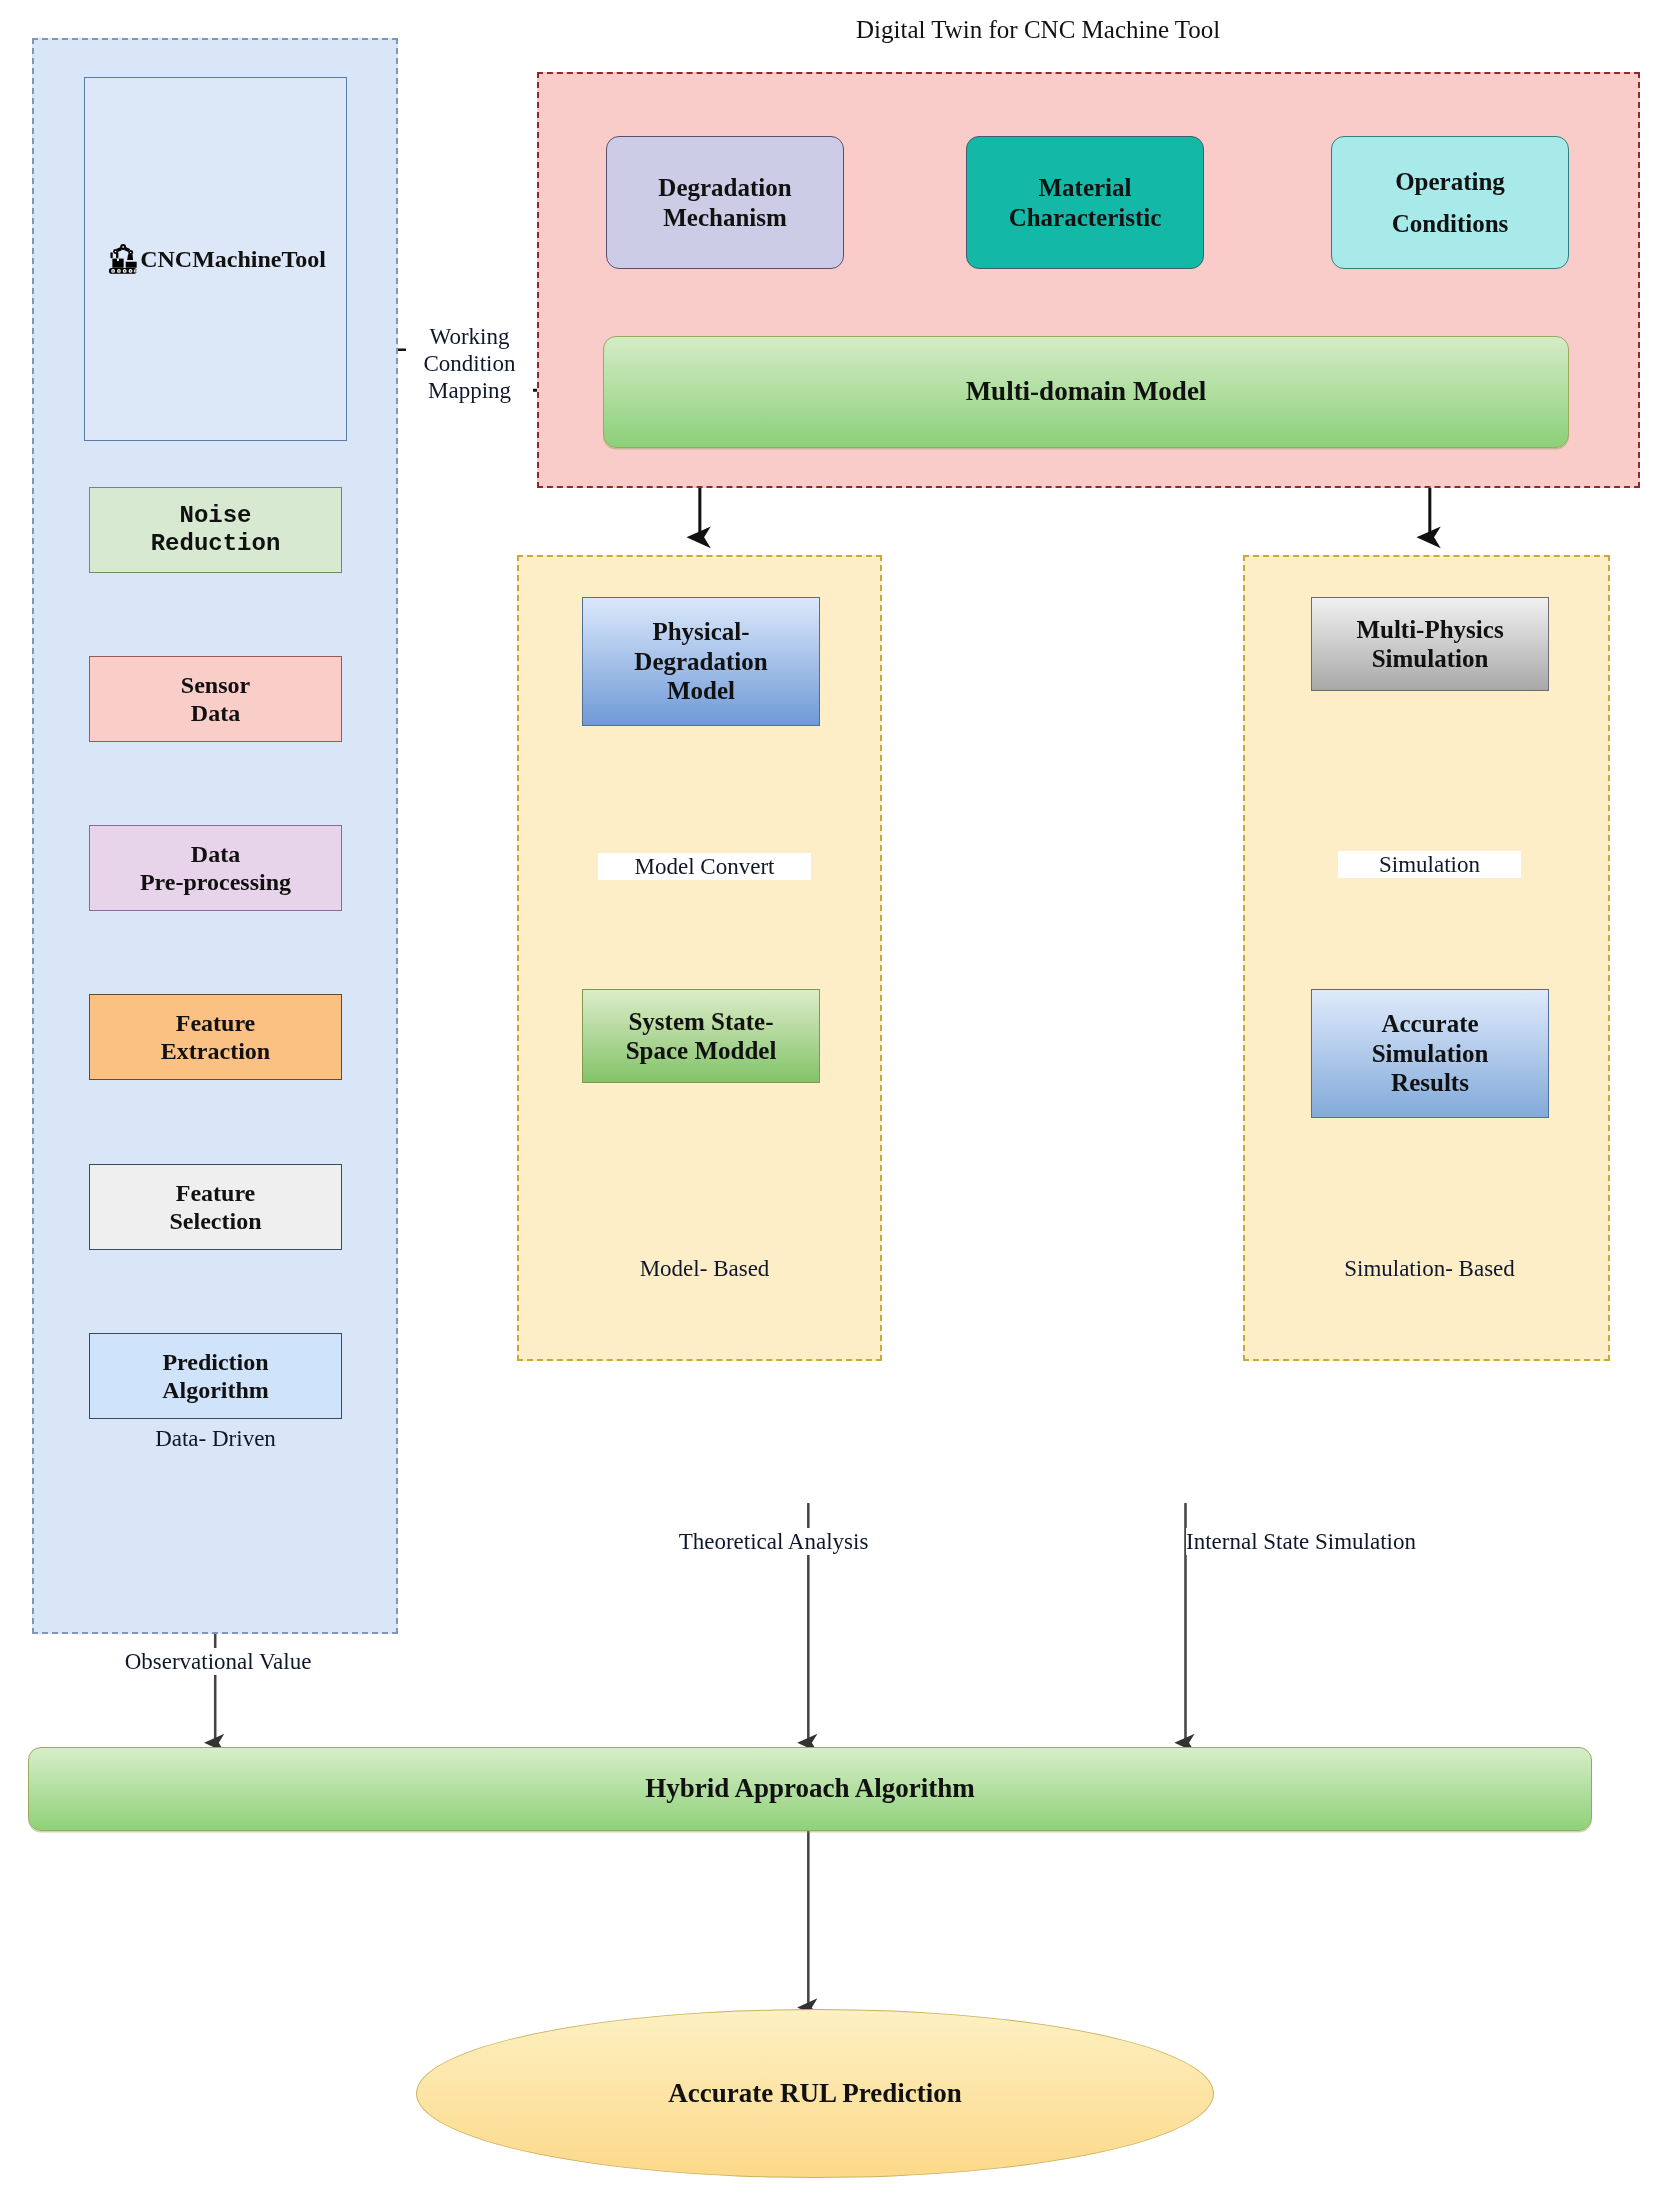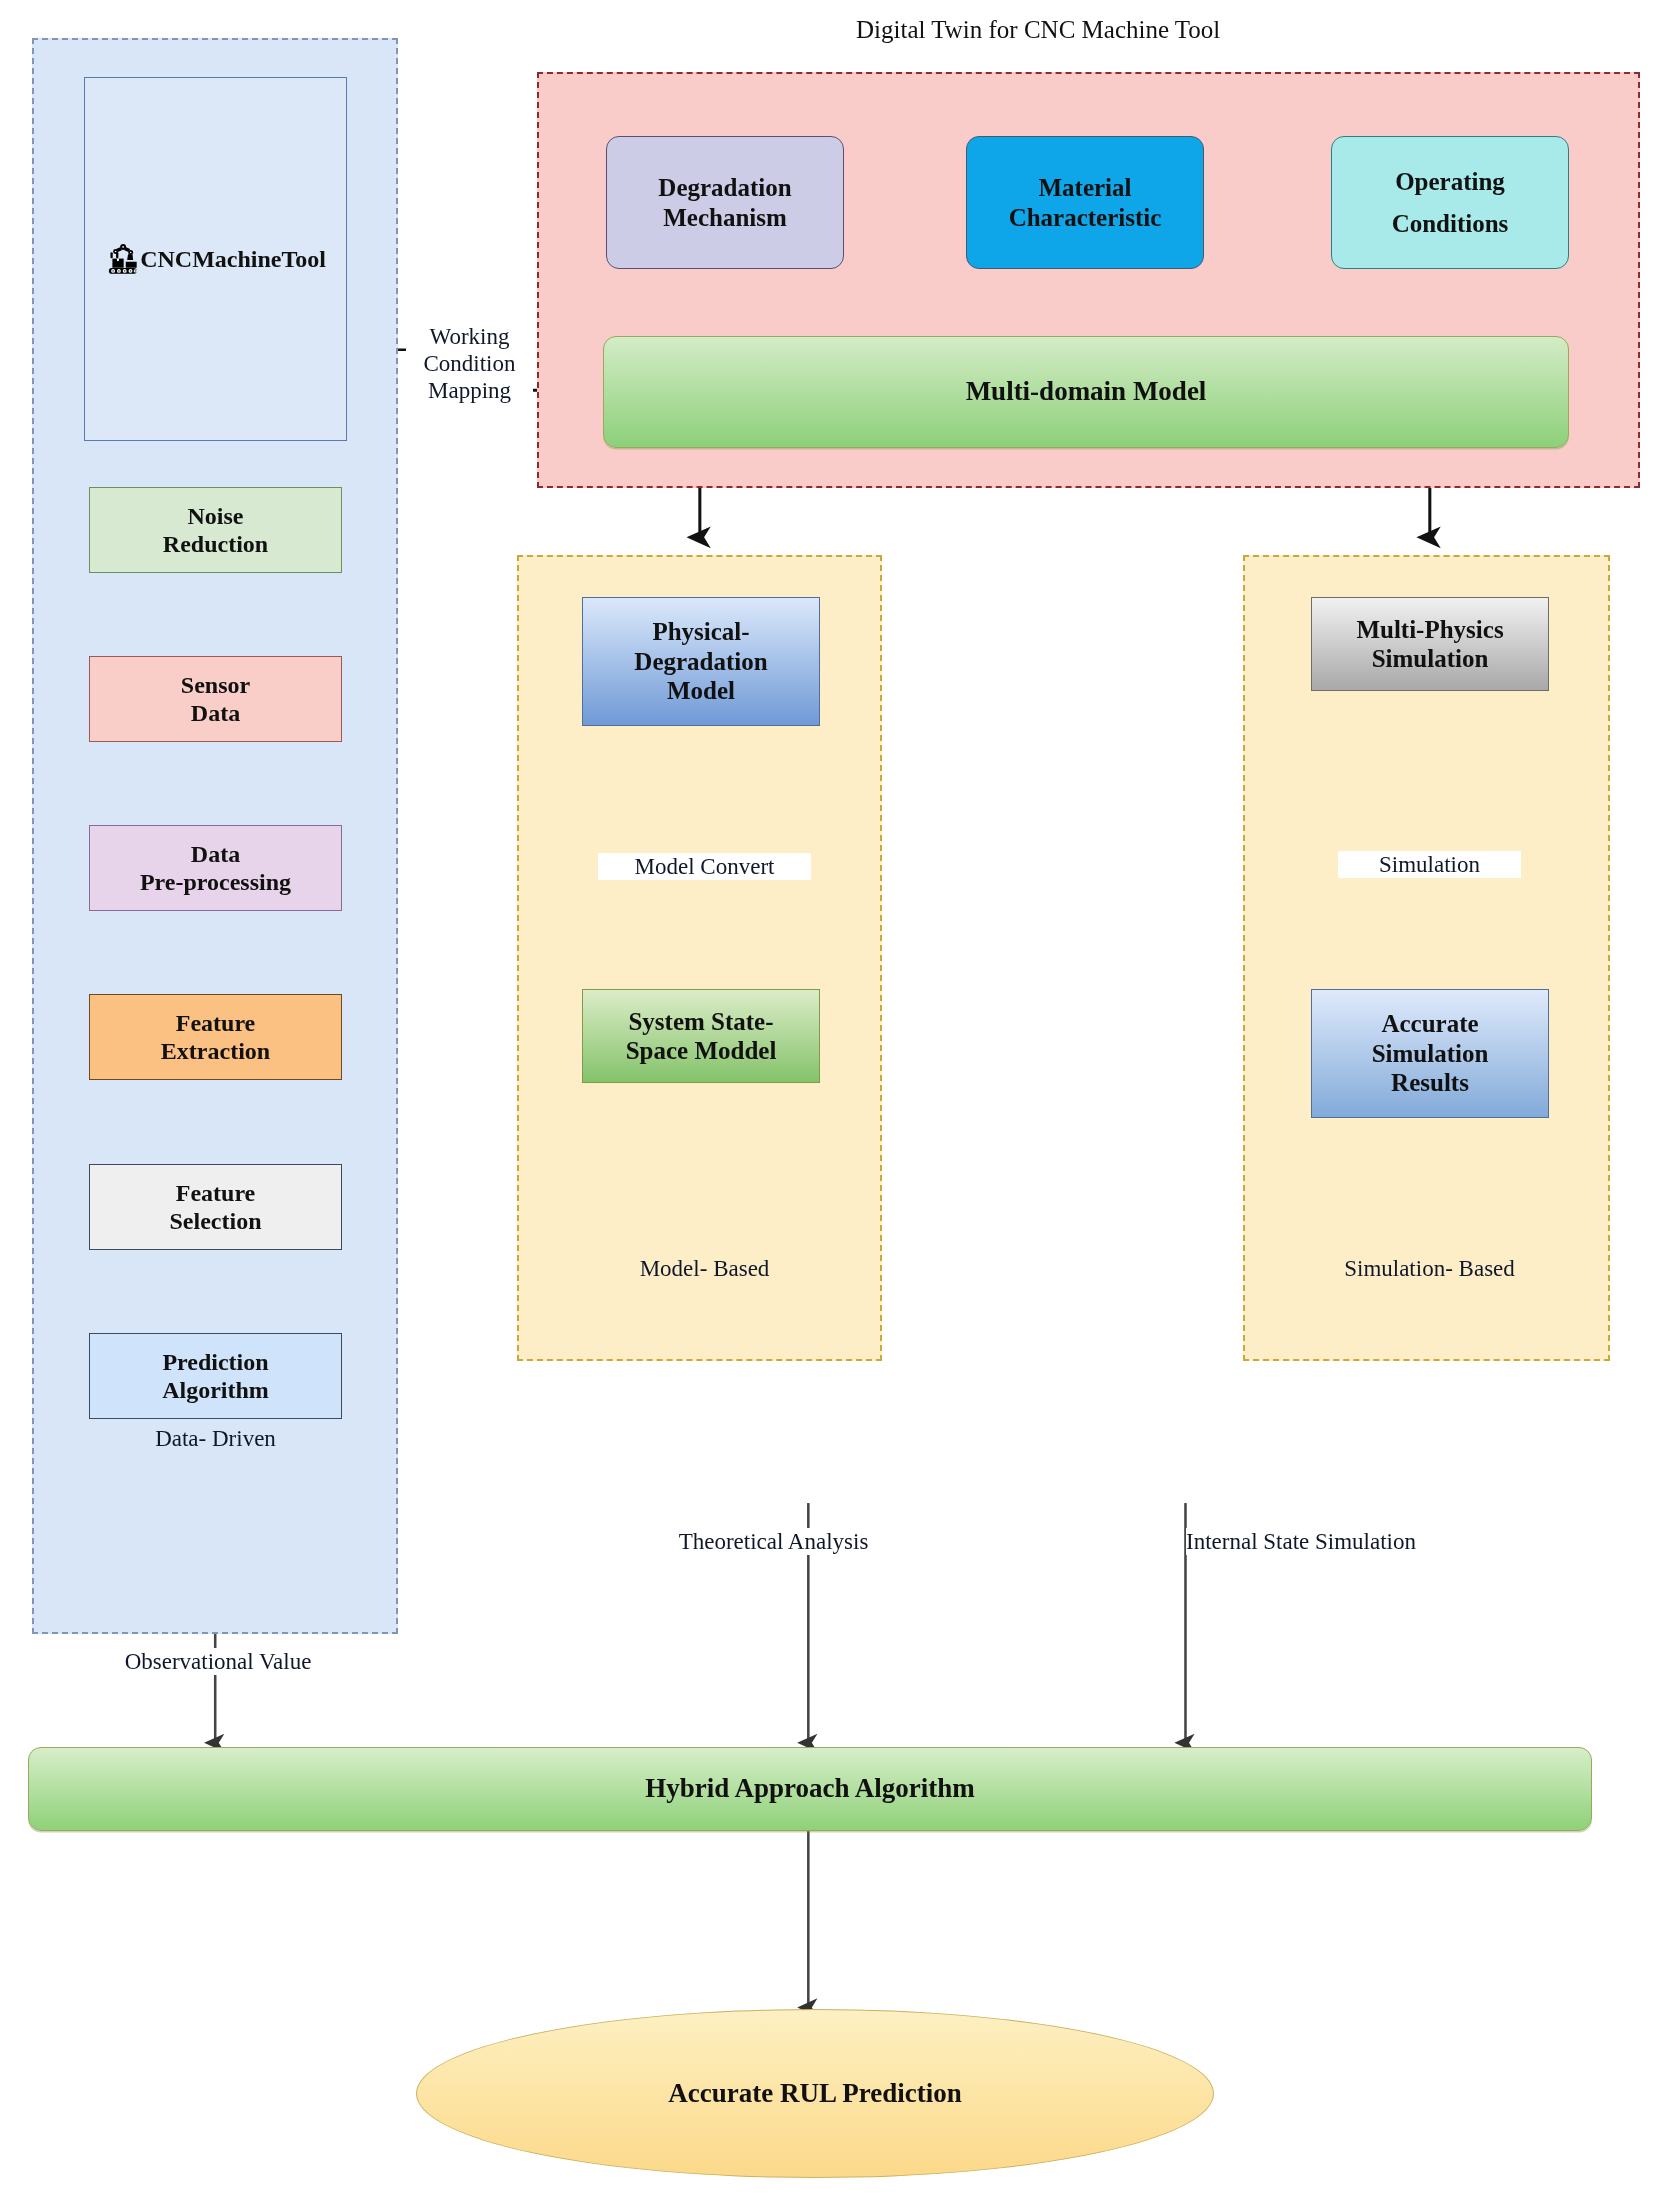--- a/index.html
+++ b/index.html
@@ -23,21 +23,21 @@
   
   .fill-cnc     {background:#dce8f8;border:1.5px solid #5b7aa8;}
   .fill-noise   {background:#d7ead1;border:1.5px solid #6b8f5e;}
   .fill-sensor  {background:#f9cdc8;border:1.5px solid #9c5a56;}
   .fill-prep    {background:#e8d4ea;border:1.5px solid #8a6a92;}
   .fill-featx   {background:#fbc182;border:1.5px solid #6b4a22;}
   .fill-feats   {background:#efefef;border:1.5px solid #3c4a60;}
   .fill-pred    {background:#cfe3fa;border:1.5px solid #3c4a60;}
 
   .fill-degr    {background:#cdcce6;border:1.5px solid #5a4f72;border-radius:13px;}
-  .fill-mat     {background:#0ea5e9;border:1.5px solid #465a6e;border-radius:13px;}
+  .fill-mat     {background:#14b8a6;border:1.5px solid #465a6e;border-radius:13px;}
   .fill-oper    {background:#a8eaea;border:1.5px solid #2e7f7f;border-radius:13px;gap:12px;}
 
   .fill-mdm     {background:linear-gradient(180deg,#d4ecc6 0%,#8cd07a 100%);
                  border:1.5px solid #9aa85c;border-radius:13px;
                  box-shadow:0 1.5px 0 rgba(140,160,90,.45);}
   .fill-hybrid  {background:linear-gradient(180deg,#d7eec9 0%,#8fd179 100%);
                  border:1.5px solid #9aa85c;border-radius:13px;
                  box-shadow:0 1.5px 0 rgba(140,160,90,.45);}
 
   .fill-phys    {background:linear-gradient(180deg,#dbe8fb 0%,#6f9ad6 100%);
@@ -152,21 +152,21 @@
           <circle cx="145" cy="158" r="4"></circle>
         <circle cx="172" cy="158" r="9" fill="#fff"></circle>
           <circle cx="172" cy="158" r="3.5"></circle>
       </g>
     </svg>
     <span>CNC</span>
     <span>Machine</span>
     <span>Tool</span>
   </div>
 
-  <div class="node sq fill-noise" style="left:89px;top:487px;width:253px;height:86px;flex-direction:column;font-size:24px;">
+  <div class="node sq fill-noise" style="left:89px;top:487px;width:253px;height:86px;flex-direction:column;font-size:24px;font-family:Liberation Mono, monospace;">
     <span>Noise</span>
     <span>Reduction</span>
   </div>
 
   <div class="node sq fill-sensor" style="left:89px;top:656px;width:253px;height:86px;flex-direction:column;font-size:24px;">
     <span>Sensor</span>
     <span>Data</span>
   </div>
 
   <div class="node sq fill-prep" style="left:89px;top:825px;width:253px;height:86px;flex-direction:column;font-size:24px;">

